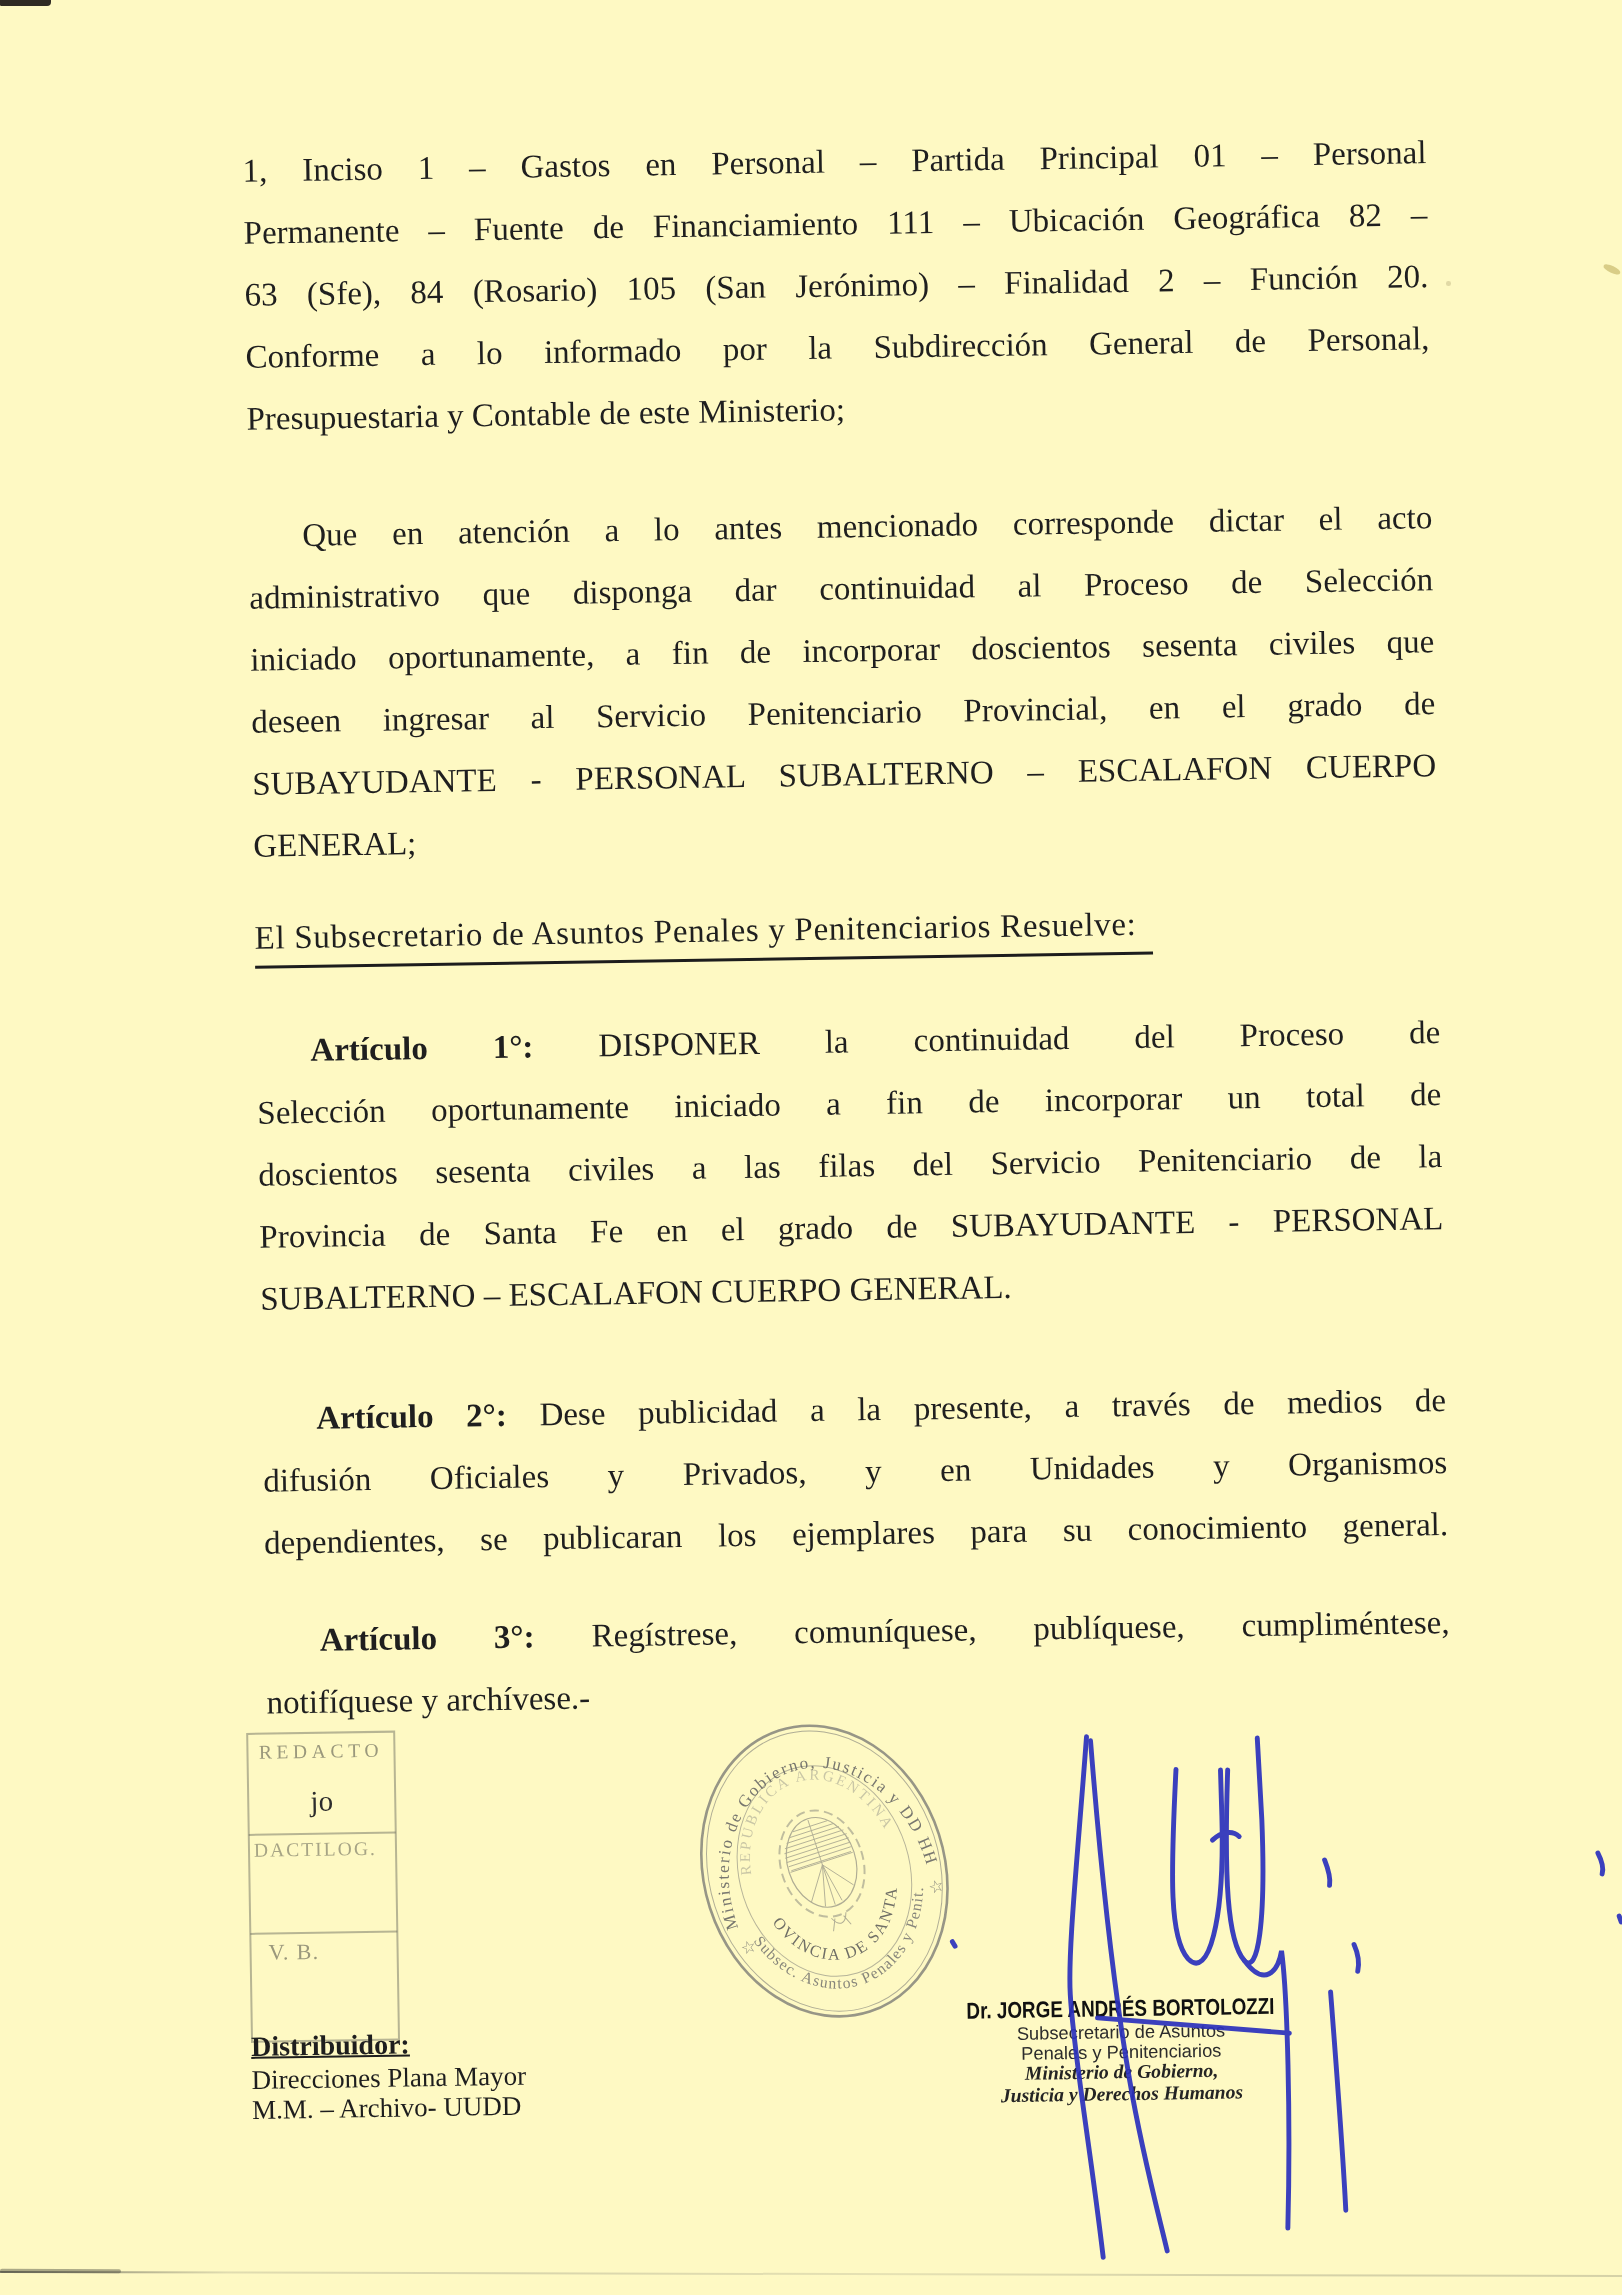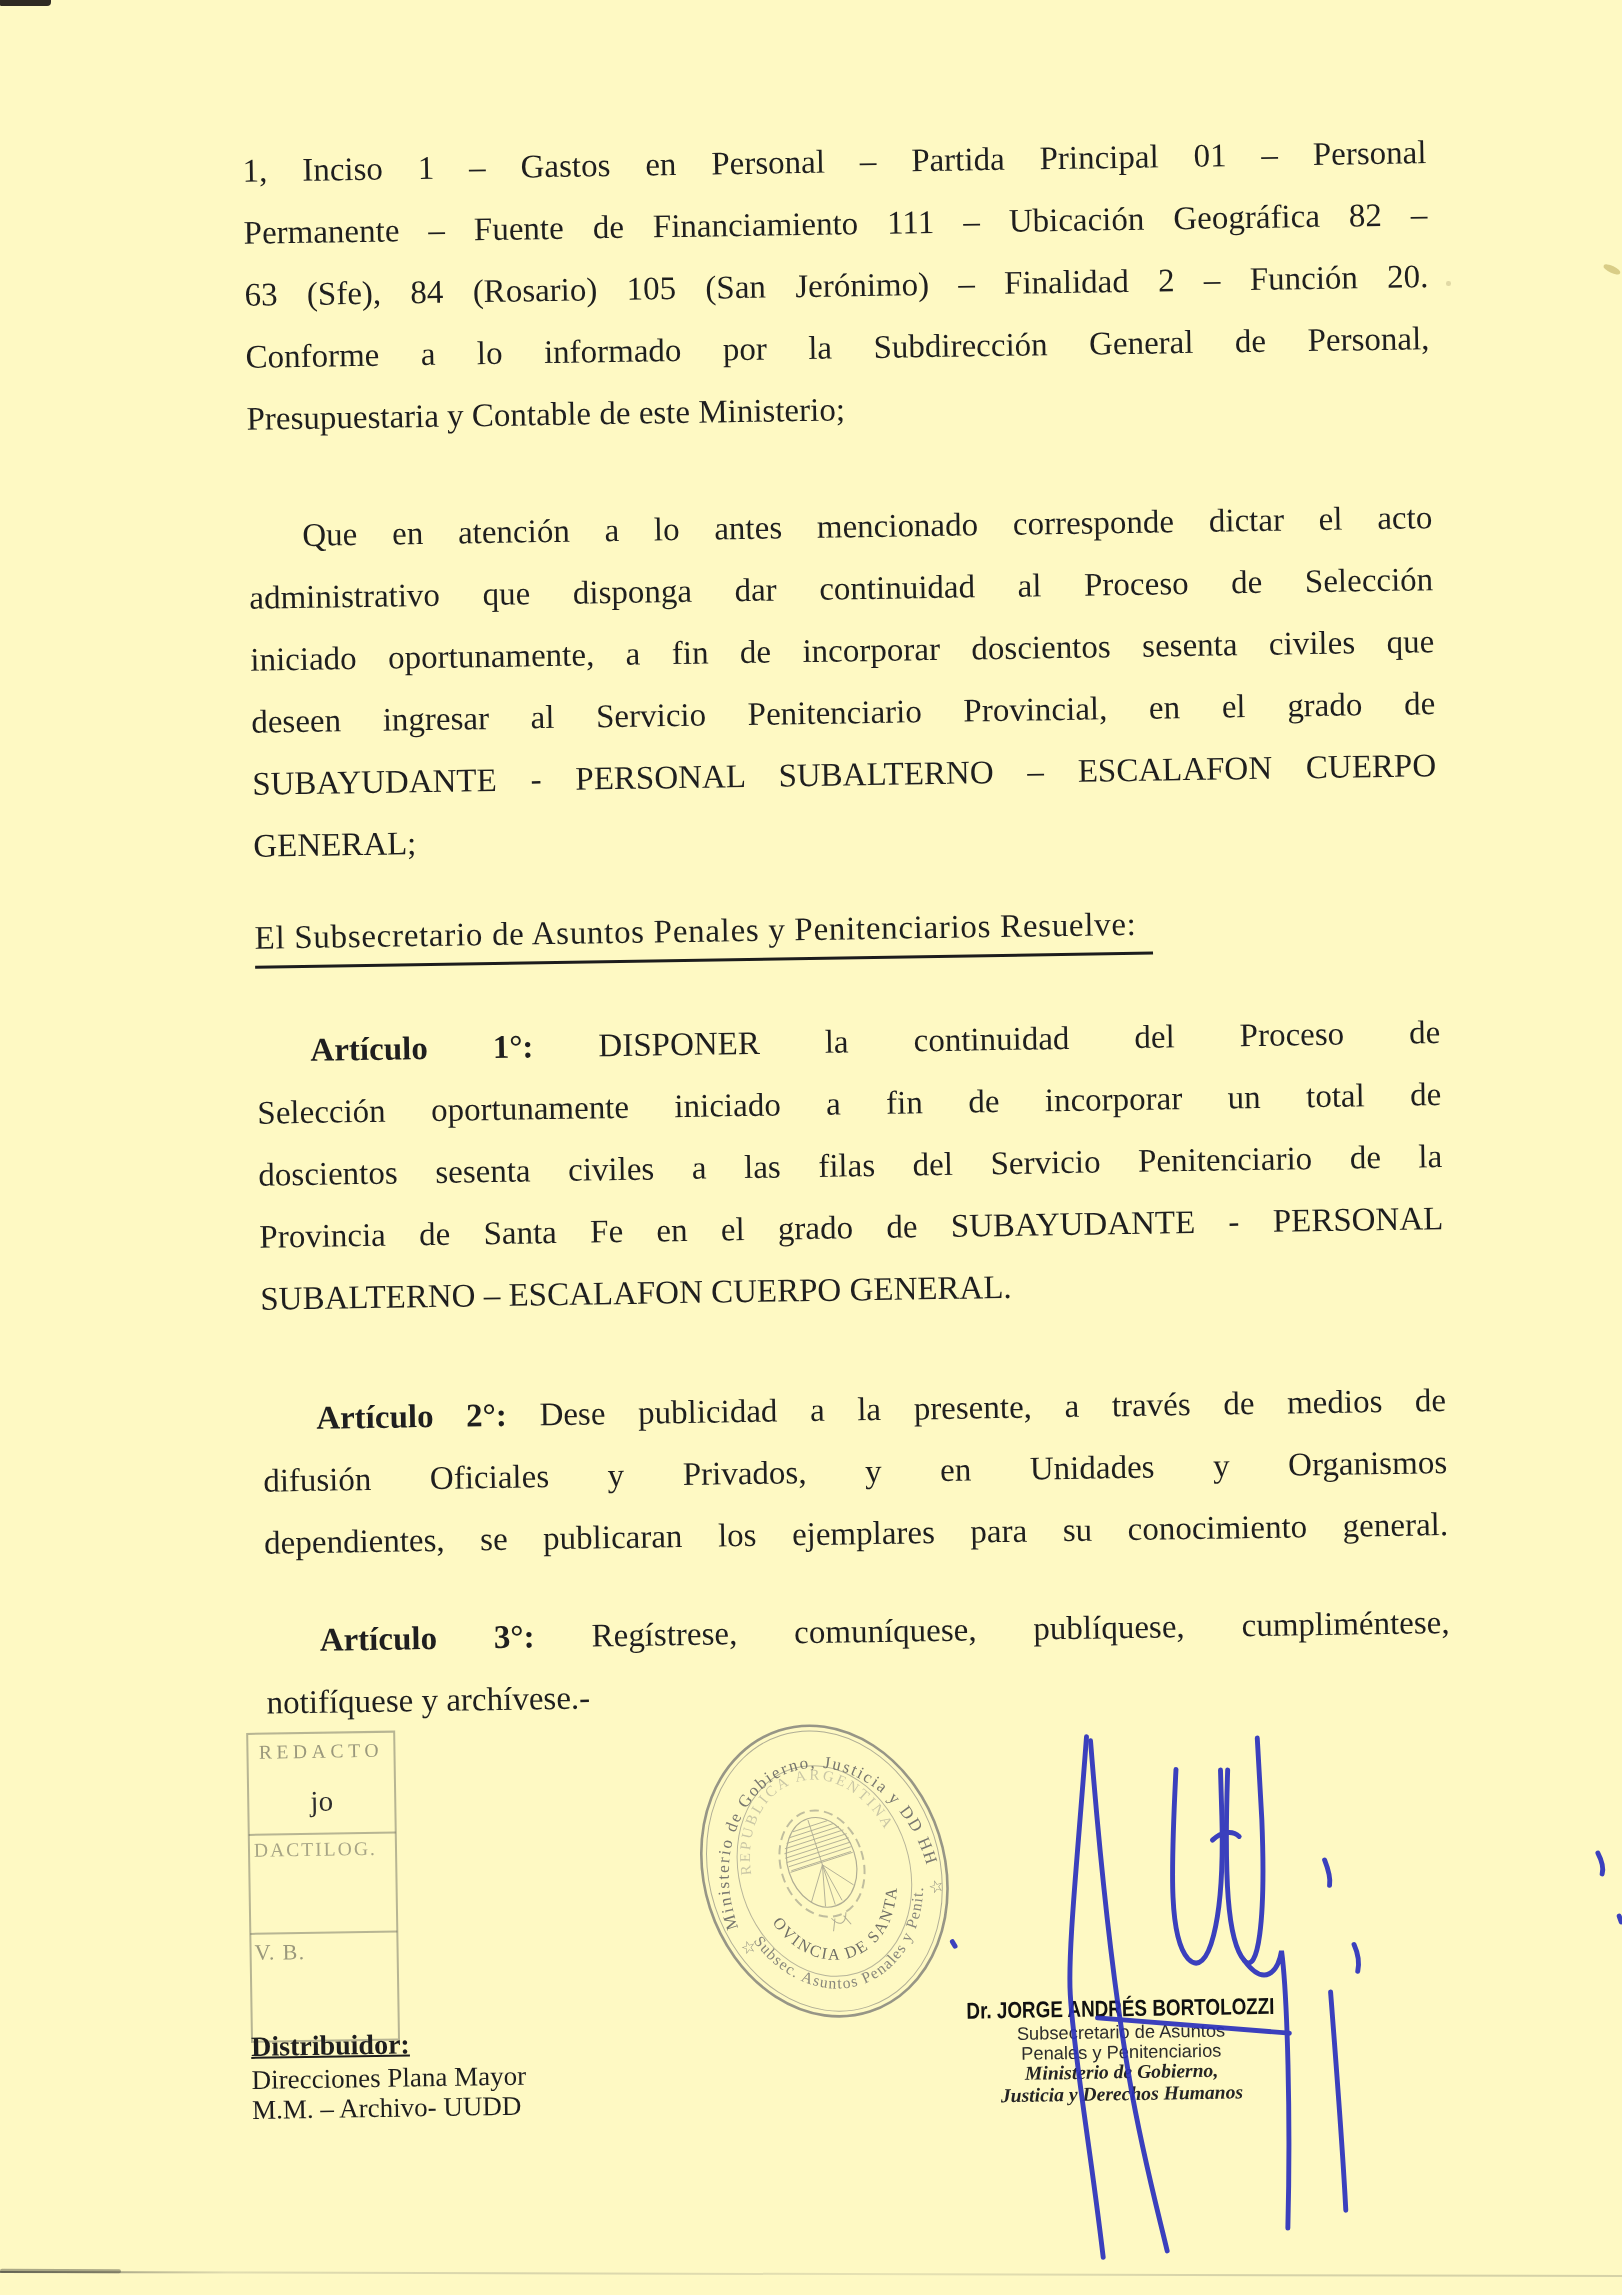--- a/index.html
+++ b/index.html
@@ -26,21 +26,21 @@
   
   .stamp-box{position:absolute;left:237px;top:1724px;width:145px;height:306px;
              border:2px solid rgba(106,106,95,.48);}
   .stamp-div{position:absolute;left:-1.3px;width:147px;height:2px;background:rgba(106,106,95,.48);}
   .stamp-div.d1{top:99px;}
   .stamp-div.d2{top:198px;}
   .stamp-label{position:absolute;color:rgba(86,86,76,.60);white-space:nowrap;}
   .redacto{top:6.5px;width:100%;text-align:center;font-size:19.6px;letter-spacing:4.6px;}
   .jo{top:51px;width:100%;text-align:center;font-size:29px;color:#2d2d2d;}
   .dactilog{top:105px;left:3.9px;font-size:19.6px;letter-spacing:2px;color:rgba(86,86,76,.52);}
-  .vb{top:205px;left:3px;font-size:22px;letter-spacing:1.3px;}
+  .vb{top:205px;left:17px;font-size:22px;letter-spacing:1.3px;}
 
   
   .distribution{position:absolute;left:237px;top:2023px;font-size:27px;line-height:30px;color:#1e1e1e;}
   .dist-title{display:inline-block;font-size:28px;font-weight:bold;text-decoration:underline;
               text-decoration-thickness:2px;margin-bottom:2.6px;}
 
   
   .sig-stamp{position:absolute;left:891px;top:2000px;width:432px;text-align:center;}
   .sig-name{display:inline-block;transform:scaleX(.82);white-space:nowrap;
             font-family:"Liberation Sans",sans-serif;font-weight:bold;font-size:23px;color:#111;}

